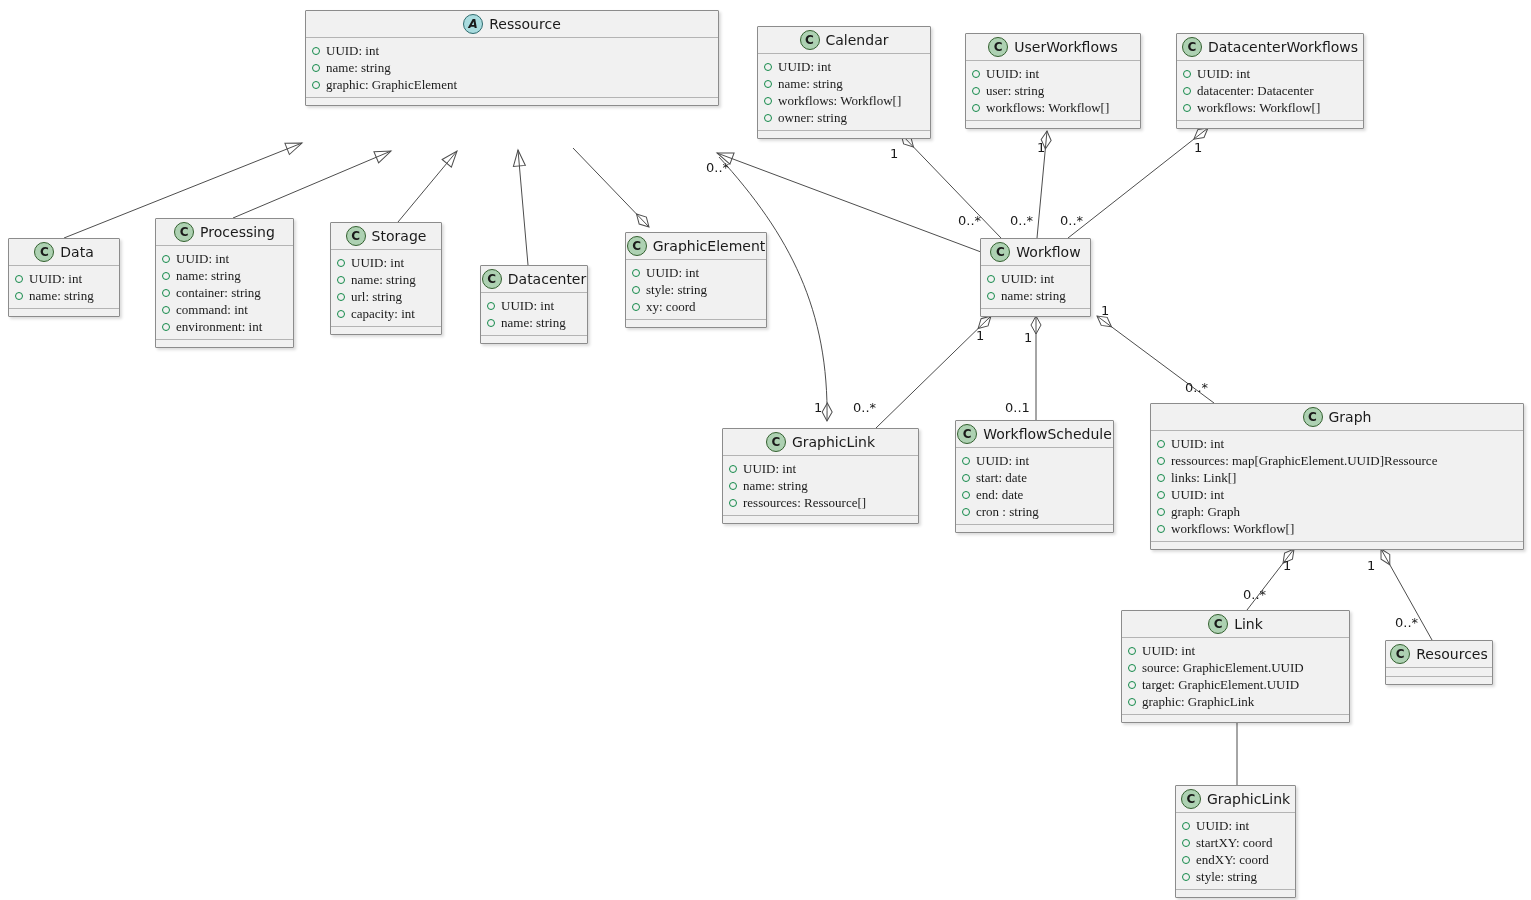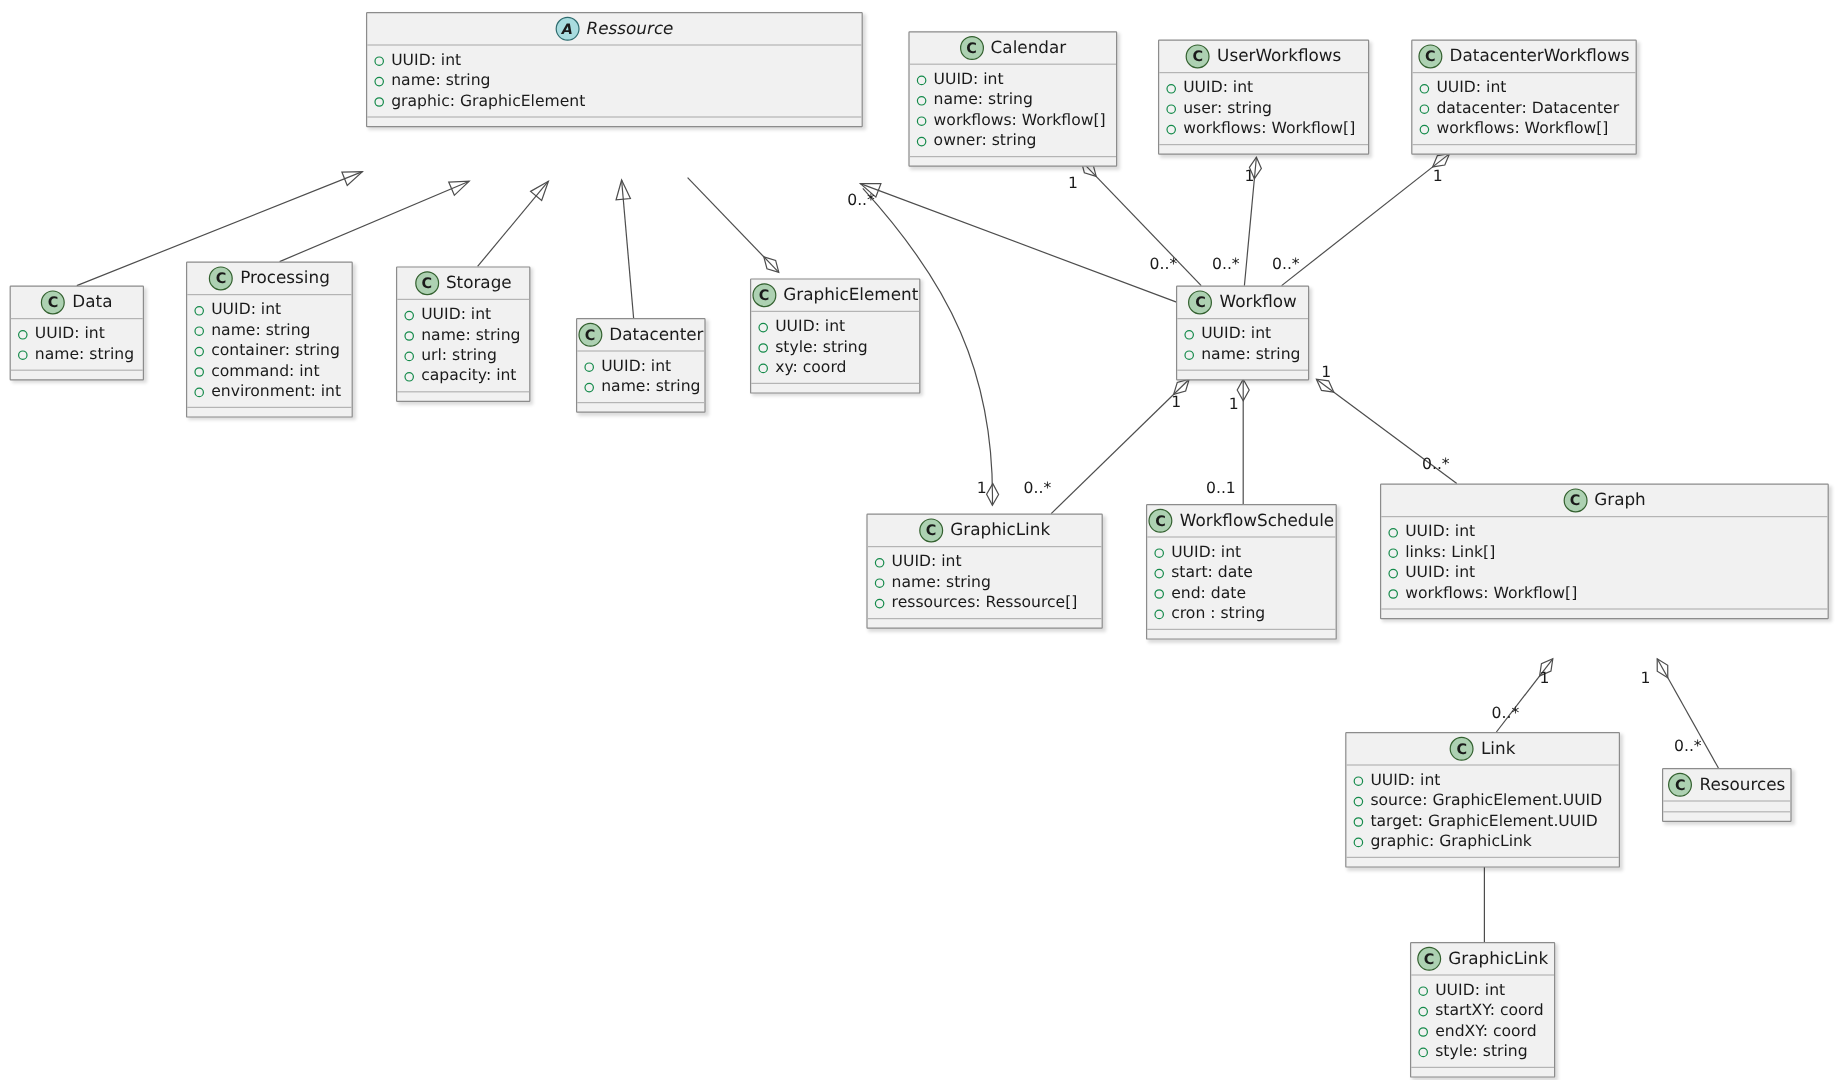--- a/index.html
+++ b/index.html
@@ -30,24 +30,24 @@
     padding:3px 8px;border-bottom:1px solid var(--compartment-line);
     font-size:14px;white-space:nowrap;
   }
   .circ{
     width:20px;height:20px;border-radius:50%;flex:0 0 auto;
     display:flex;align-items:center;justify-content:center;
     font-weight:bold;font-size:12px;line-height:1;
   }
   .circ-c{background:var(--class-icon-green);border:1px solid var(--icon-border);}
   .circ-a{background:var(--abstract-icon-blue);border:1px solid #2E6B6E;font-style:italic;}
-  .italic{font-style:italic;}
+  .italic{}
   ul.uml-attrs{
     list-style:none;margin:0;padding:4px 8px 4px 6px;min-height:9px;
-    border-bottom:1px solid var(--compartment-line);font-size:13px;
+    border-bottom:1px solid var(--compartment-line);font-size:13px;font-family:Liberation Serif, serif;
   }
   ul.uml-attrs li{display:flex;align-items:center;gap:6px;line-height:17px;white-space:nowrap;}
   .field-icon{width:8px;height:8px;border:1px solid var(--field-icon-green);border-radius:50%;flex:0 0 auto;background:transparent;}
   .uml-methods{height:7px;}
   .mult{position:absolute;font-size:13px;white-space:nowrap;}
 </style>
 </head>
 <body>
 
 <svg class="edges" width="1531" height="900">
@@ -357,25 +357,33 @@
     <span class="circ circ-c">C</span>
     <span>Graph</span>
   </div>
   <ul class="uml-attrs">
       <li>
         <span class="field-icon"></span>
         <span>UUID: int</span>
       </li>
       <li>
         <span class="field-icon"></span>
+        <span>ressources: map[GraphicElement.UUID]Ressource</span>
+      </li>
+      <li>
+        <span class="field-icon"></span>
         <span>links: Link[]</span>
       </li>
       <li>
         <span class="field-icon"></span>
         <span>UUID: int</span>
+      </li>
+      <li>
+        <span class="field-icon"></span>
+        <span>graph: Graph</span>
       </li>
       <li>
         <span class="field-icon"></span>
         <span>workflows: Workflow[]</span>
       </li>
     </ul>
   <div class="uml-methods"></div>
 </div>
 
 <div class="uml-class" style="left:1121px;top:610px;width:229px;">

